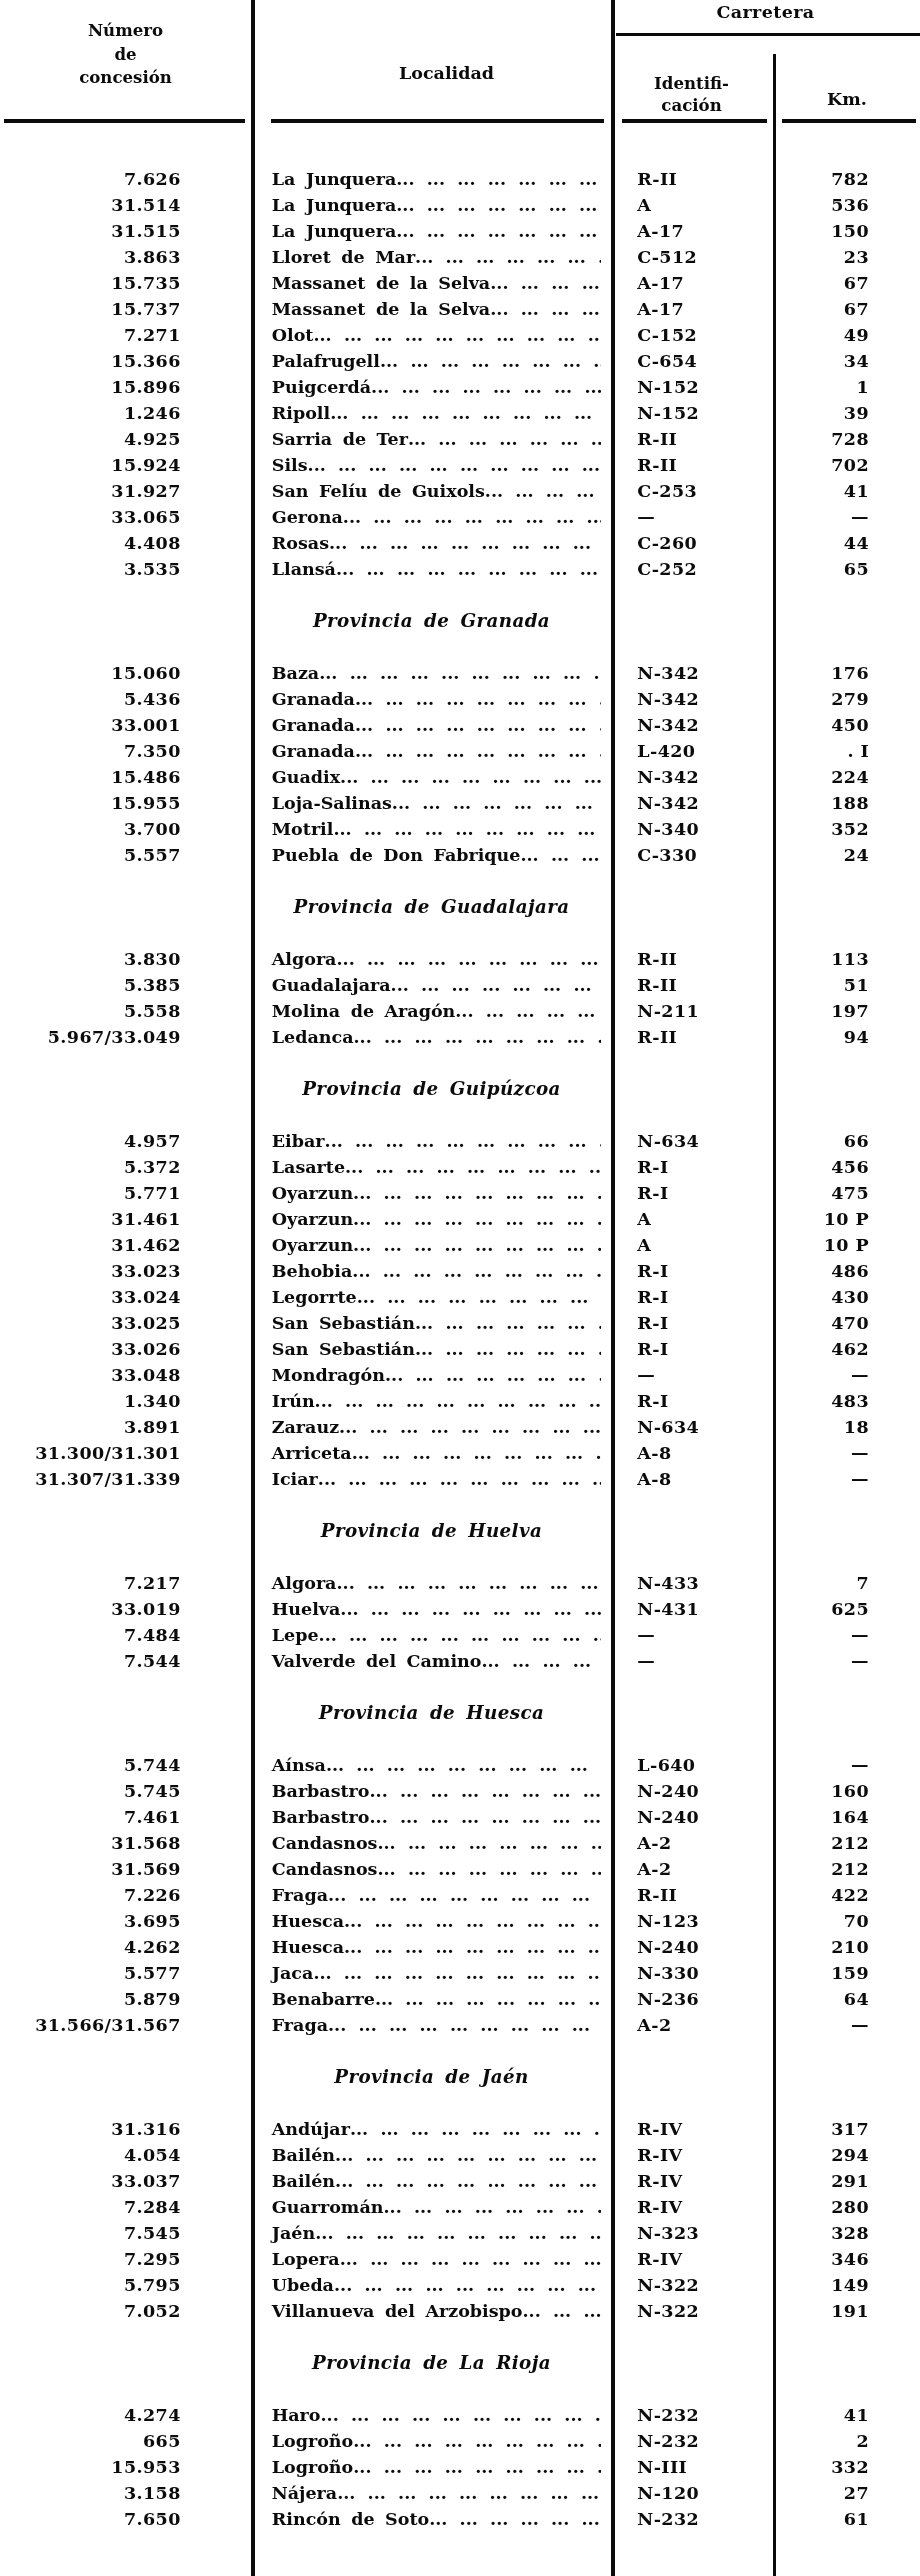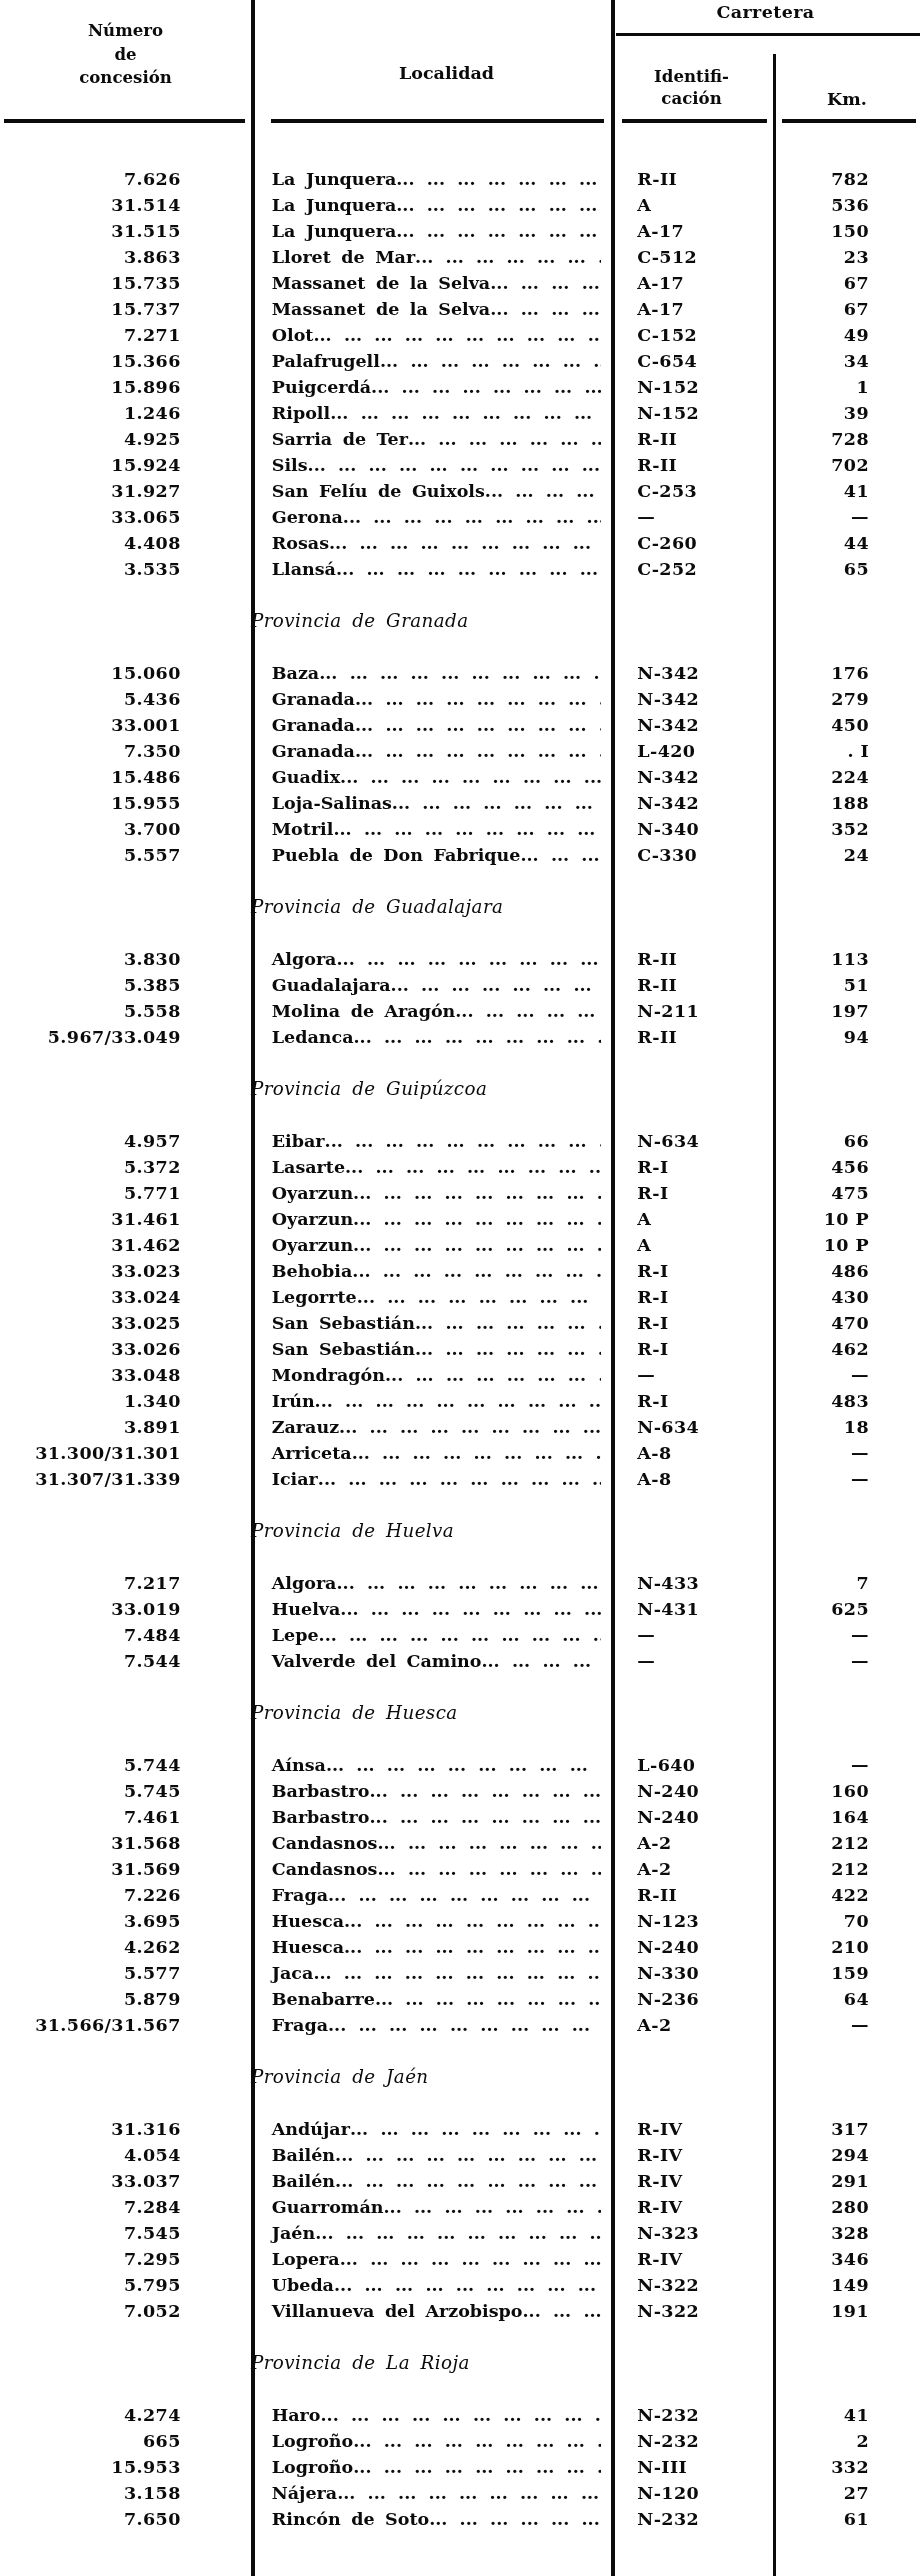--- a/index.html
+++ b/index.html
@@ -27,39 +27,39 @@
   .h-group-underline{position:absolute;left:616px;top:33px;width:304px;height:2.6px;background:#0b0b0b;}
   .h-col1{
     position:absolute;left:0;top:19px;width:251px;
     text-align:center;font-size:16.6px;line-height:23.6px;
   }
   .h-col2{
     position:absolute;left:266px;top:63px;width:361px;
     text-align:center;font-size:17.5px;
   }
   .h-col3{
-    position:absolute;left:611px;top:65px;width:161px;
+    position:absolute;left:611px;top:72px;width:161px;
     text-align:center;font-size:16.6px;line-height:22px;
   }
   .h-col4{
     position:absolute;left:773px;top:89px;width:148px;
     text-align:center;font-size:17.5px;
   }
   .h-underline{position:absolute;top:119px;height:3.5px;background:#0b0b0b;}
   .hu-1{left:3.5px;width:241px;}
   .hu-2{left:271px;width:333px;}
   .hu-3{left:622px;width:145px;}
   .hu-4{left:782px;width:134px;}
   
   .tbody{position:absolute;left:0;top:166px;width:920px;}
   .section-title{
     height:26px;line-height:26px;margin:26px 0 26px 0;
     position:relative;left:251px;width:361px;
-    text-align:left;
-    font-style:italic;font-size:18.3px;font-weight:400;
+    text-align:center;
+    font-style:italic;font-size:18.3px;font-weight:700;
     letter-spacing:0.4px;word-spacing:4.4px;
   }
   .row{display:flex;height:26px;line-height:26px;font-size:17.5px;}
   .cell{overflow:hidden;white-space:nowrap;}
   .col1{width:251px;text-align:right;padding-right:70px;box-sizing:border-box;letter-spacing:0.4px;}
   .col2{width:361px;box-sizing:border-box;padding-left:21px;padding-right:10.5px;display:flex;word-spacing:4.4px;}
   .loc-name{white-space:nowrap;}
   .leader{flex:1;overflow:hidden;white-space:nowrap;}
   .leader::before{content:" ... ... ... ... ... ... ... ... ... ... ... ... ...";word-spacing:6.1px;}
   .col3{width:161px;box-sizing:border-box;padding-left:26px;letter-spacing:0.4px;}

